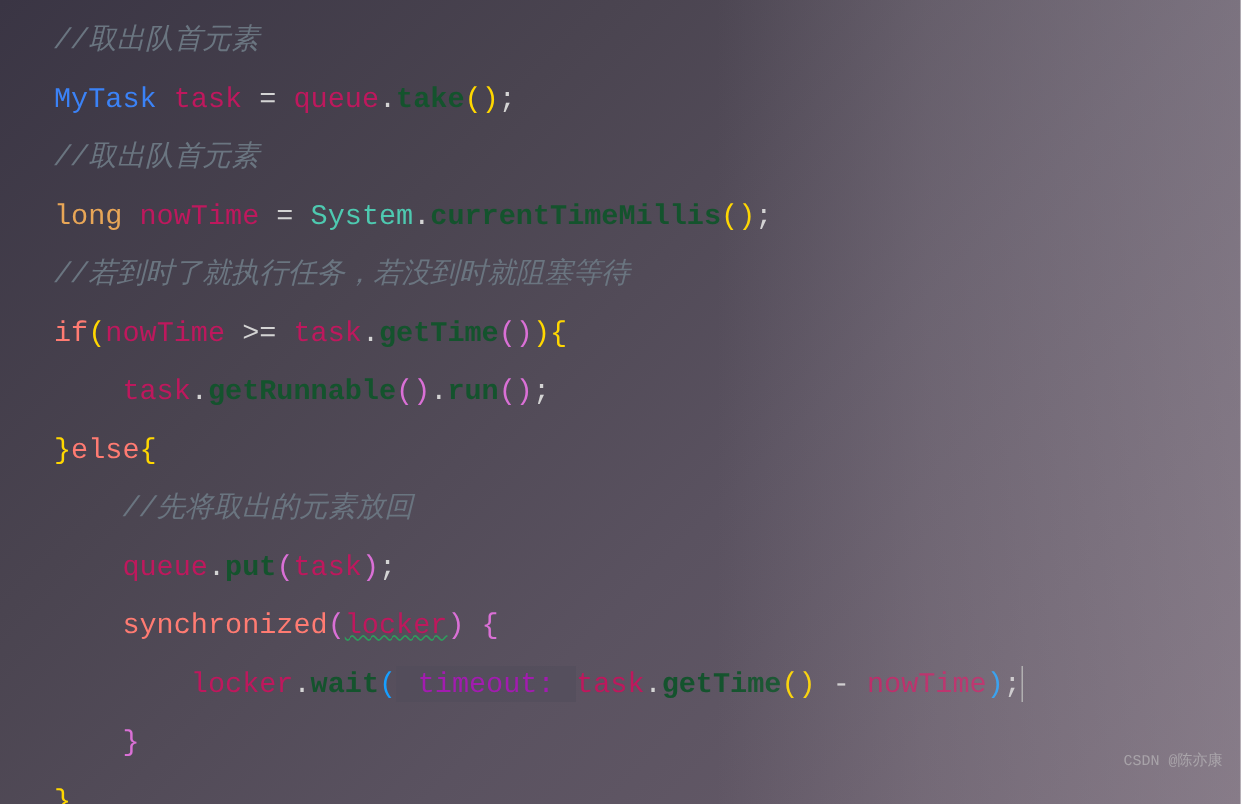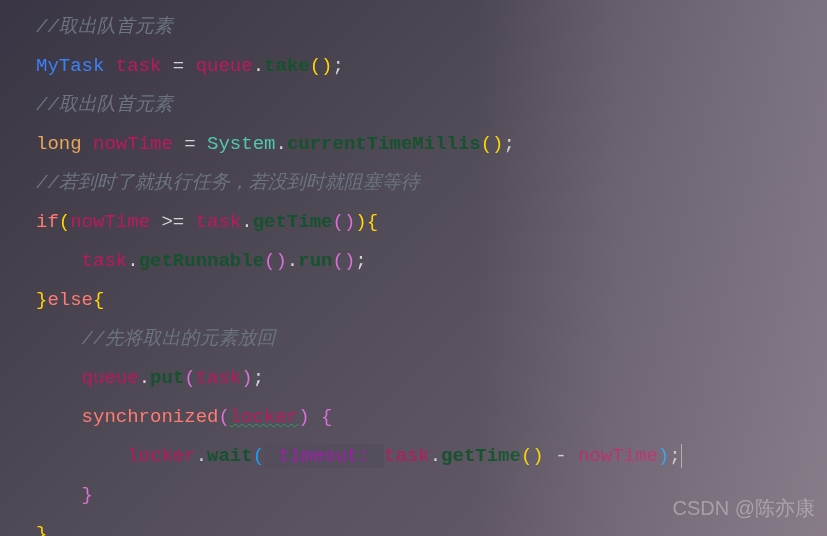--- a/index.html
+++ b/index.html
@@ -47,22 +47,22 @@
     }
     .wavy-underline {
       text-decoration: underline wavy #2e9c5c;
       text-decoration-thickness: 1px;
     }
     .watermark {
       position: absolute;
       bottom: 8px;
       right: 12px;
       color: rgba(200, 200, 200, 0.55);
-      font-size: 20px;
-      font-family: Liberation Sans, sans-serif;
+      font-size: 10px;
+      font-family: Liberation Mono, monospace;
     }
     .bg-overlay {
       position: absolute;
       right: 0;
       top: 0;
       width: 350px;
       height: 536px;
       background: linear-gradient(to right, transparent, rgba(180,170,180,0.2) 40%, rgba(200,190,200,0.3));
       pointer-events: none;
     }

